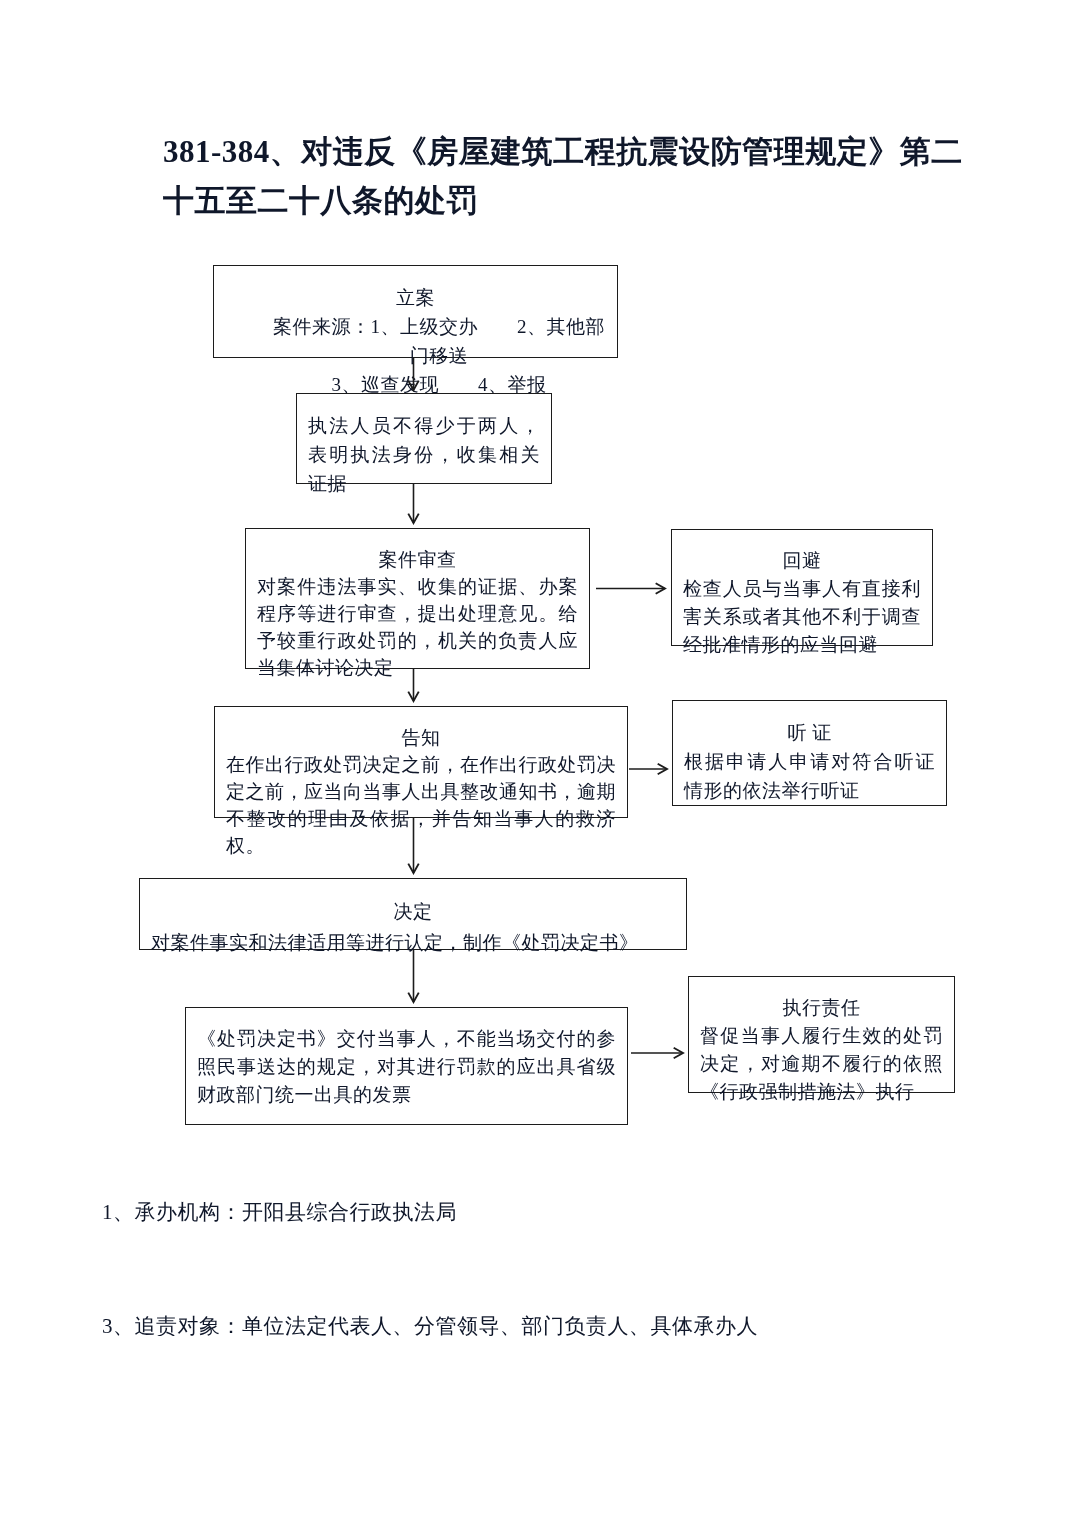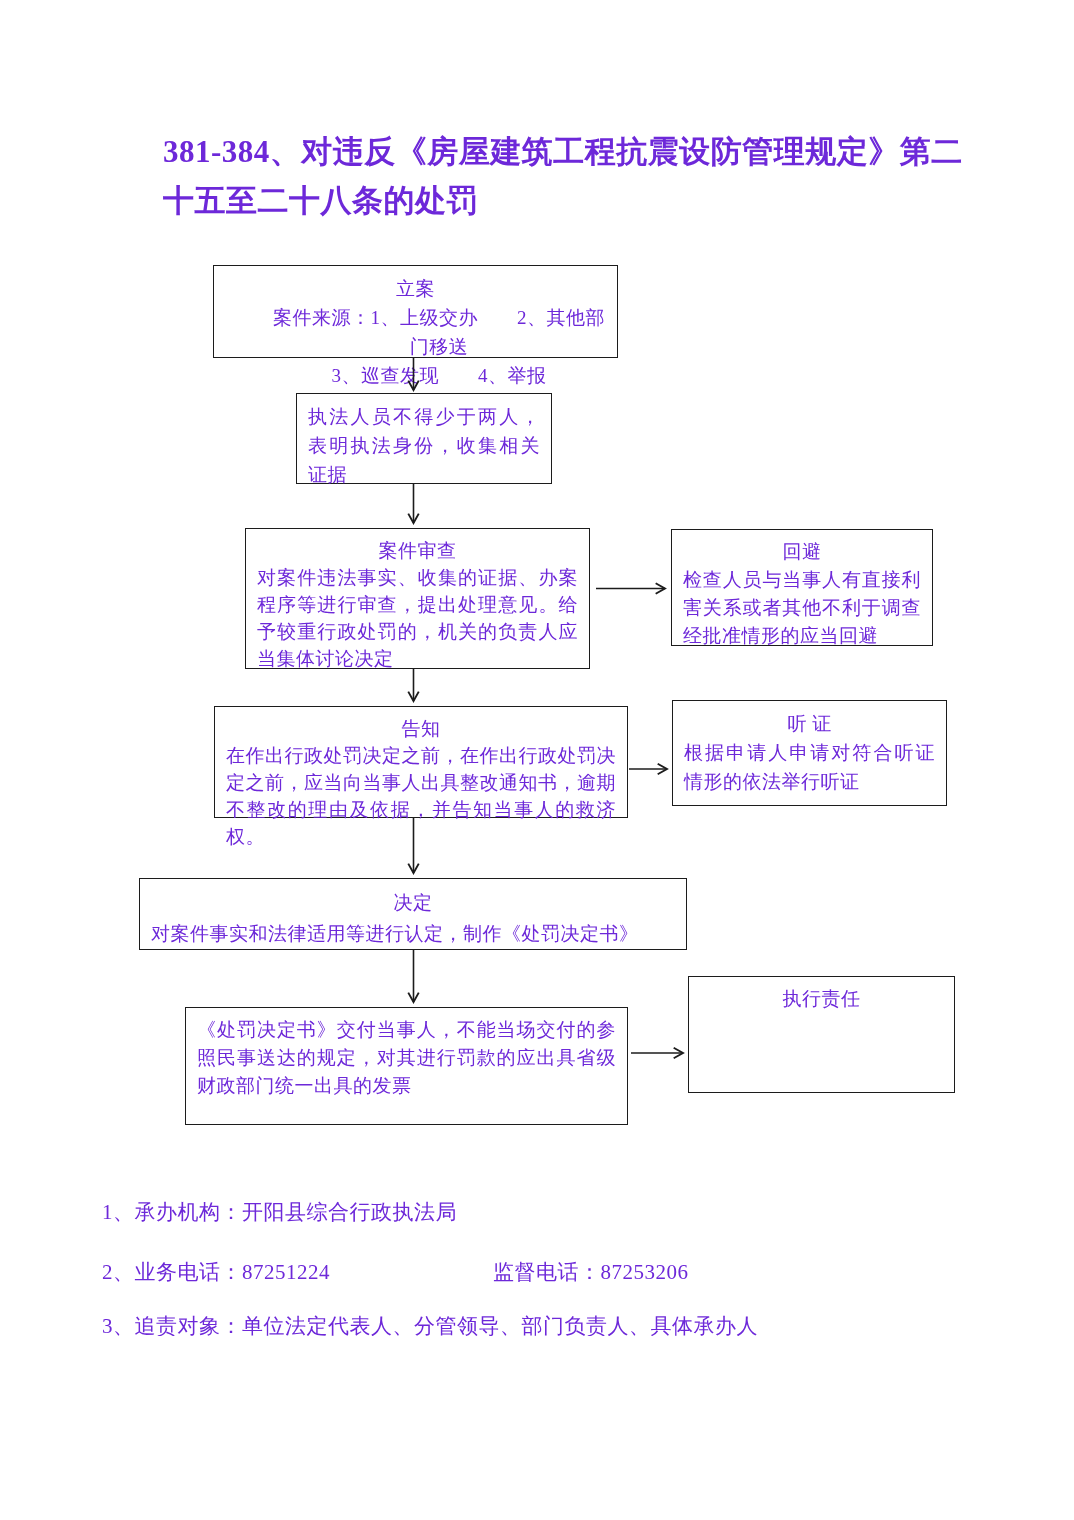--- a/index.html
+++ b/index.html
@@ -1,29 +1,29 @@
 <!DOCTYPE html>
 <html><head>
 <meta charset="utf-8">
 <style>
   html,body { margin:0; padding:0; background:#ffffff; }
   .page {
     position:relative; width:1074px; height:1336px; background:#ffffff;
-    color:#6d28d9; font-family:"Liberation Serif","DejaVu Serif",serif;
+    color:#0f172a; font-family:"Liberation Serif","DejaVu Serif",serif;
     overflow:hidden;
   }
   .doc-title {
     position:absolute; left:163px; top:127px; width:800px;
     font-size:31px; font-weight:bold; line-height:49px; letter-spacing:0.5px;
   }
   .doc-title .tline { white-space:nowrap; }
   .flow-node {
     position:absolute; border:1.5px solid #1c1c1c; box-sizing:border-box;
     background:#fff; font-size:19px; letter-spacing:0.5px;
-    line-height:var(--lh,28px); padding-top:8px;
+    line-height:var(--lh,28px); padding-top:17px;
   }
   .node-title { text-align:center; }
   .node-body  { text-align:justify; padding:0 11px; }
   .node-line  { text-align:center; padding:0 6px;margin-left:47px; }
   .arrow-layer { position:absolute; left:0; top:0; pointer-events:none; }
   .notes-row { position:absolute; left:102px; font-size:21px; line-height:30px; letter-spacing:0.5px; white-space:nowrap; }
   .note-right { position:absolute; left:391px; top:0; }
   .page-footer {
     position:absolute; left:0; top:1406px; width:100%;
     text-align:center; font-size:17px; letter-spacing:1px;
@@ -75,42 +75,39 @@
     <div class="node-title">决定</div>
     <div class="node-body">对案件事实和法律适用等进行认定，制作《处罚决定书》</div>
   </div>
 
   <div class="flow-node" style="left:185px;top:1007px;width:443px;height:118px;--lh:28px">
     <div class="node-body">《处罚决定书》交付当事人，不能当场交付的参照民事送达的规定，对其进行罚款的应出具省级财政部门统一出具的发票</div>
   </div>
 
   <div class="flow-node" style="left:688px;top:976px;width:267px;height:117px;--lh:28px">
     <div class="node-title">执行责任</div>
+    <div class="node-body">督促当事人履行生效的处罚决定，对逾期不履行的依照《行政强制措施法》执行</div>
   </div>
 
   <svg class="arrow-layer" width="1074" height="1520" viewBox="0 0 1074 1520">
     <defs>
       <marker id="ah" viewBox="0 0 12 12" refX="10" refY="6" markerWidth="14" markerHeight="14" orient="auto" markerUnits="userSpaceOnUse">
         <path d="M2,1.5 L10,6 L2,10.5" fill="none" stroke="#1c1c1c" stroke-width="1.6"></path>
       </marker>
     </defs>
     <line x1="413.5" y1="358" x2="413.5" y2="390" stroke="#1c1c1c" stroke-width="1.6" marker-end="url(#ah)"></line>
     <line x1="413.5" y1="484" x2="413.5" y2="523" stroke="#1c1c1c" stroke-width="1.6" marker-end="url(#ah)"></line>
     <line x1="413.5" y1="669" x2="413.5" y2="701" stroke="#1c1c1c" stroke-width="1.6" marker-end="url(#ah)"></line>
     <line x1="413.5" y1="818" x2="413.5" y2="873" stroke="#1c1c1c" stroke-width="1.6" marker-end="url(#ah)"></line>
     <line x1="413.5" y1="950" x2="413.5" y2="1002" stroke="#1c1c1c" stroke-width="1.6" marker-end="url(#ah)"></line>
     <line x1="596" y1="588.5" x2="665" y2="588.5" stroke="#1c1c1c" stroke-width="1.6" marker-end="url(#ah)"></line>
     <line x1="629" y1="769" x2="667" y2="769" stroke="#1c1c1c" stroke-width="1.6" marker-end="url(#ah)"></line>
     <line x1="631" y1="1053" x2="683" y2="1053" stroke="#1c1c1c" stroke-width="1.6" marker-end="url(#ah)"></line>
   </svg>
 
   <div class="notes-row" style="top:1197px">1、承办机构：开阳县综合行政执法局</div>
-  <div class="notes-row" style="top:1257px">
-    <span>2、业务电话：87251224</span>
-    <span class="note-right">监督电话：87253206</span>
-  </div>
   <div class="notes-row" style="top:1311px">3、追责对象：单位法定代表人、分管领导、部门负责人、具体承办人</div>
 
   <div class="page-footer">
     <span class="seg">第</span><span class="seg num">188</span><span class="seg">页</span><span class="seg">共</span><span class="seg num">222</span><span class="seg">页</span>
   </div>
 
 </div>
 
 </body></html>

